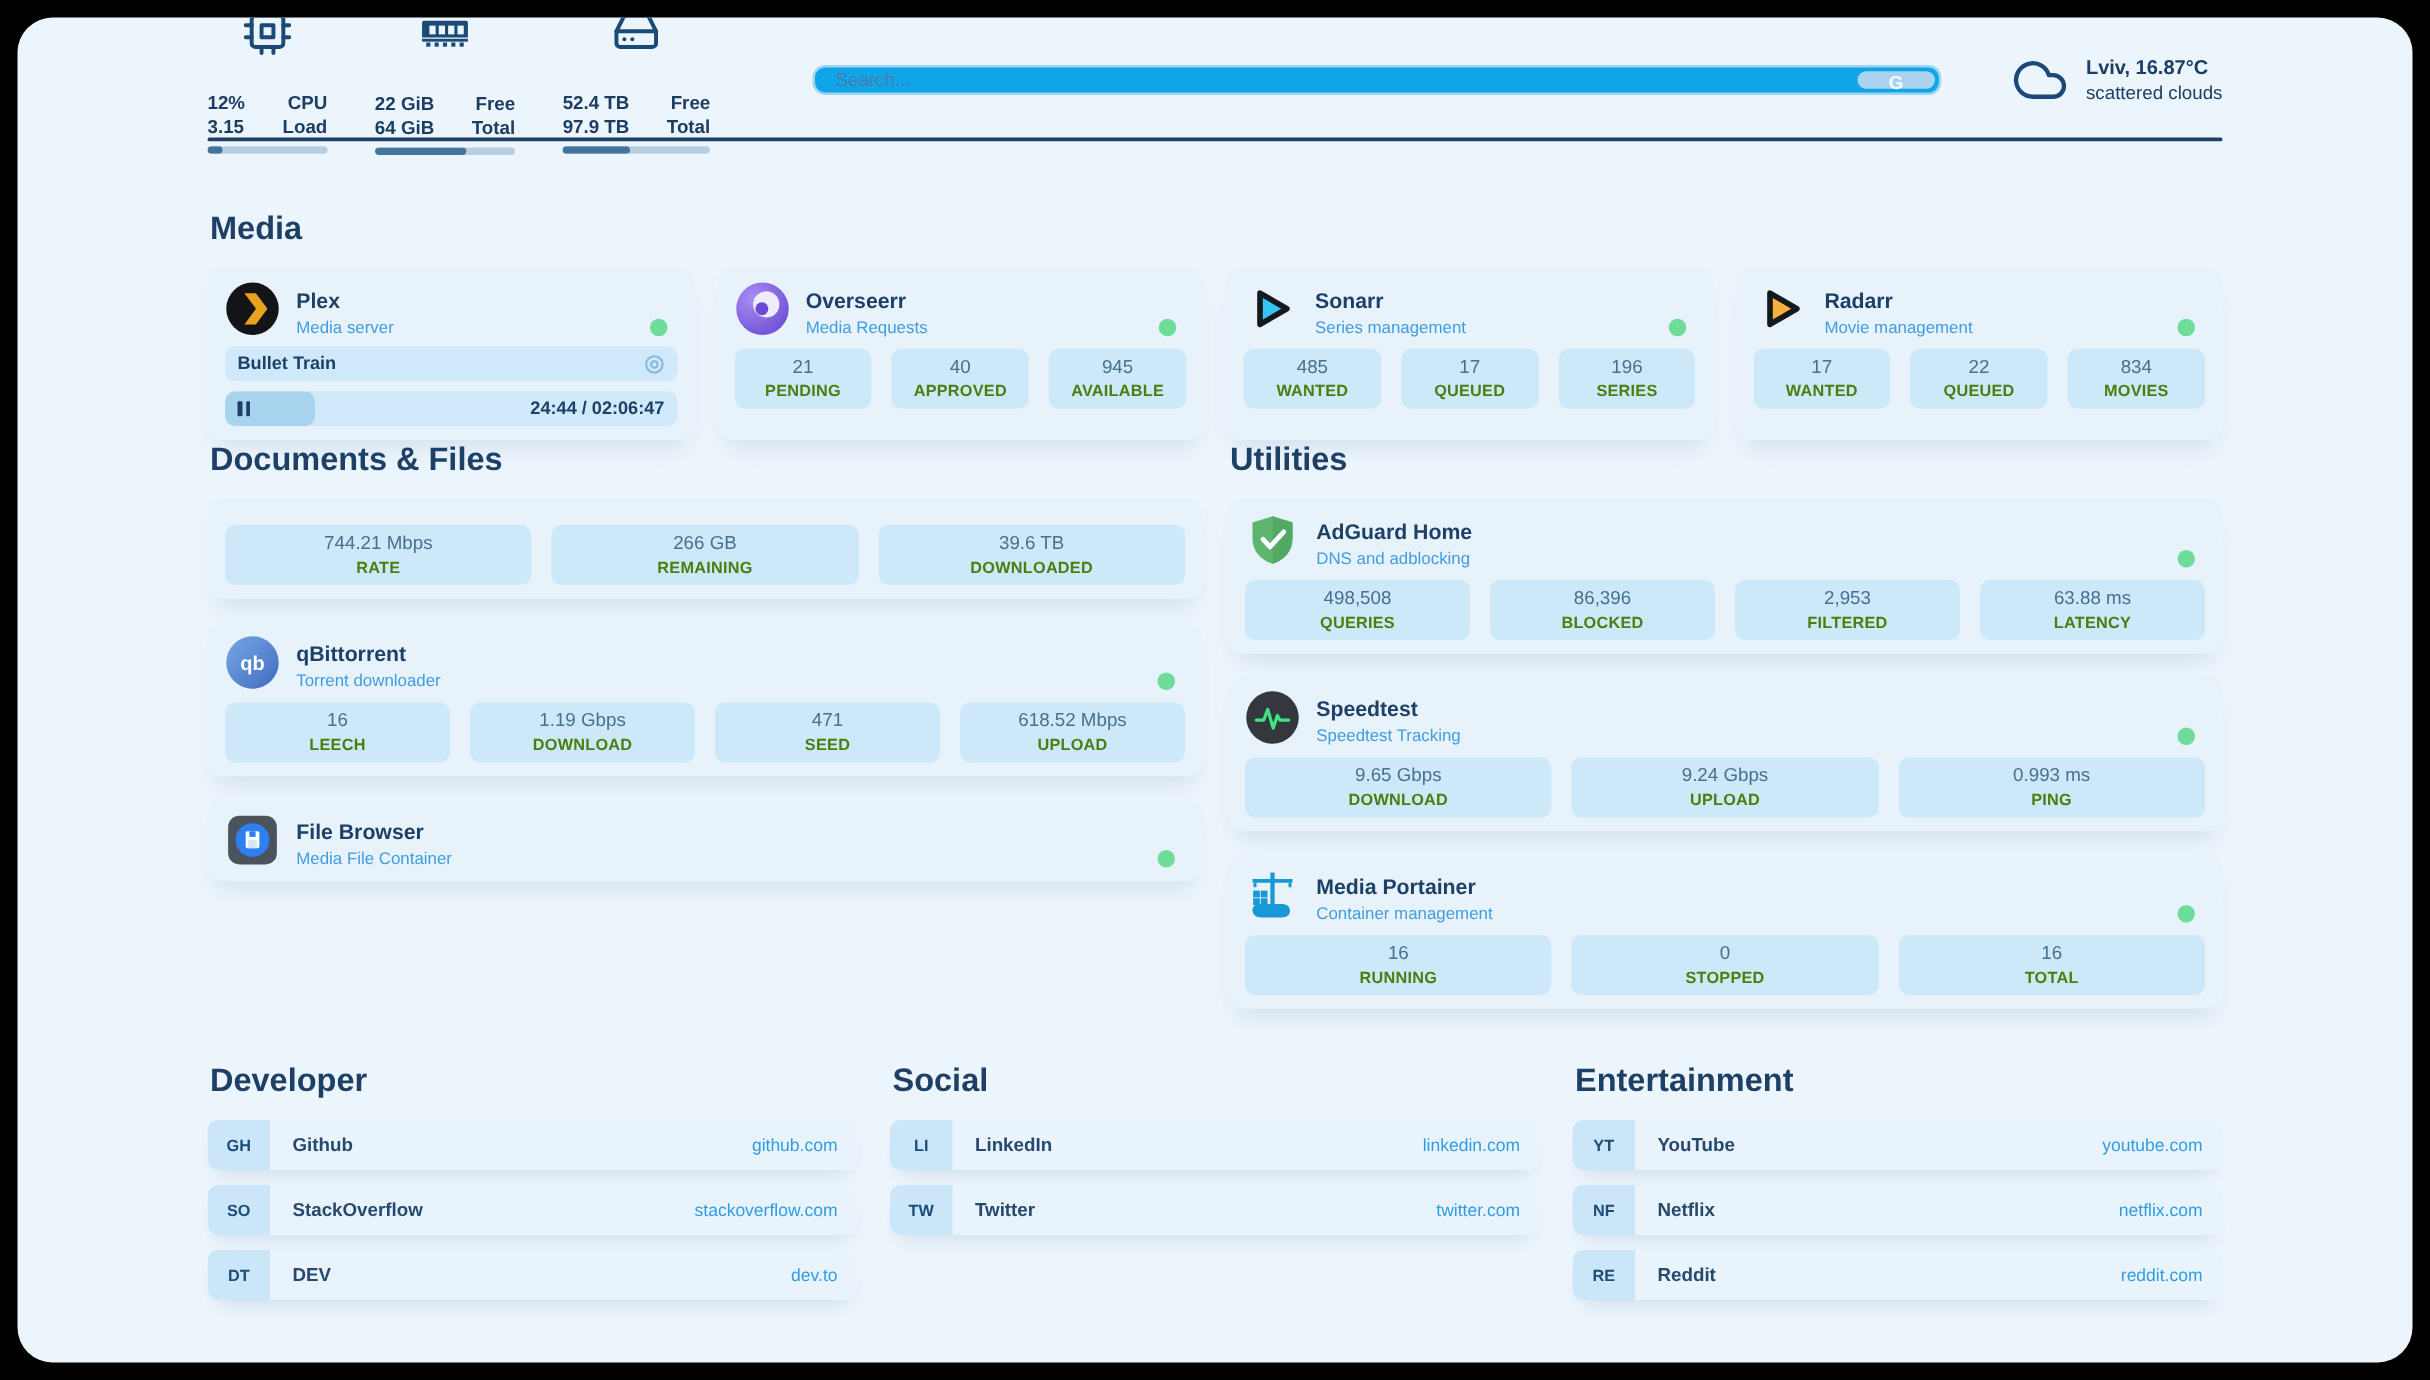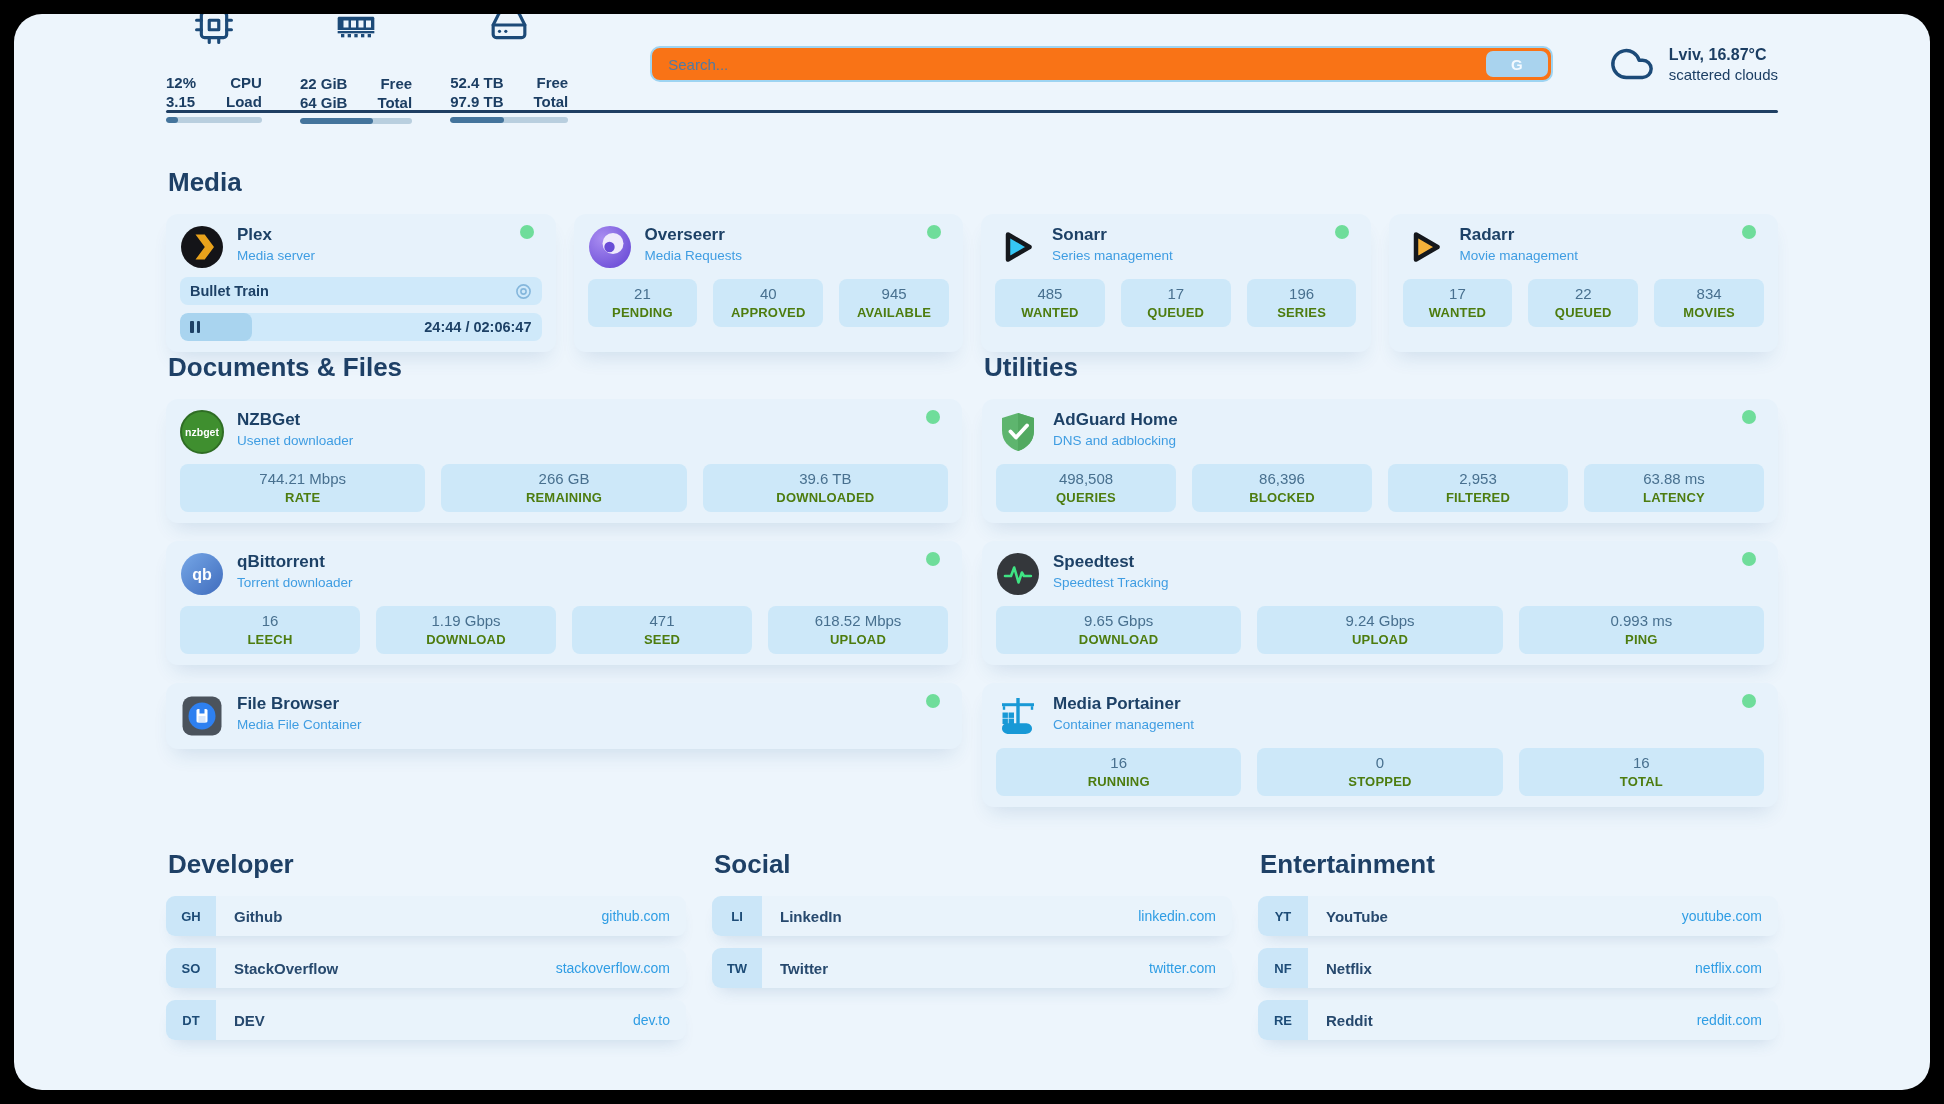--- a/index.html
+++ b/index.html
@@ -11,38 +11,38 @@
   .topbar{display:flex;align-items:center;margin-top:22px;height:56px;}
   .sysstat{display:flex;align-items:center;gap:29px;margin-right:38px;flex-direction:column;}
   .sysstat svg{flex:0 0 auto;}
   .sys-body{display:flex;flex-direction:column;}
   .sys-cols{display:flex;gap:30px;}
   .sys-col{font-size:15px;font-weight:700;color:#1c3e63;line-height:1.3;white-space:nowrap;}
   .sys-col.right{text-align:right;}
   .sys-bar{height:6px;border-radius:3px;background:#b9cfdf;margin-top:5px;overflow:hidden;}
   .sys-fill{height:100%;border-radius:3px;background:#44749c;}
   .searchwrap{flex:1;margin:0 56px 0 44px;}
-  .searchbox{display:flex;align-items:stretch;background:#f97316;border:2px solid #9ed4f2;border-radius:10px;height:36px;box-sizing:border-box;}
+  .searchbox{display:flex;align-items:stretch;background:#0ea5e9;border:2px solid #9ed4f2;border-radius:10px;height:24px;box-sizing:border-box;}
   .searchbox input{flex:1;border:none;outline:none;background:transparent;padding:0 16px;font-size:15px;color:#1c3e63;font-family:"Liberation Sans",sans-serif;}
   .searchbox input::placeholder{color:#4f7aa5;opacity:1;}
   .gbtn{width:62px;margin:3px;border:none;border-radius:7px;background:#a9d3ee;color:#f4faff;font-size:15px;font-weight:700;cursor:pointer;font-family:"Liberation Sans",sans-serif;}
   .weather{display:flex;align-items:center;gap:14px;}
   .weather-text div:first-child{font-size:16px;font-weight:700;color:#1c3e63;}
   .weather-text div:last-child{font-size:15px;color:#1c3e63;margin-top:2px;}
   .topdivider{height:3px;background:#1f3f63;border-radius:2px;margin-top:18px;}
 
   
   .section-title{font-size:26px;font-weight:700;color:#1e4066;margin:0 0 16px 2px;}
   .media-title{margin-top:54px;}
   .media-grid{display:grid;grid-template-columns:repeat(4,1fr);gap:18px;}
   .twocol{display:grid;grid-template-columns:1fr 1fr;gap:20px;align-items:start;}
   .col .card+.card{margin-top:18px;}
 
   .card{background:#e7f2fb;border-radius:12px;padding:11px 14px;box-shadow:0 12px 20px -8px rgba(46,100,150,0.16);}
-  .chead{display:flex;align-items:flex-start;gap:13px;min-height:44px;}
+  .chead{display:flex;align-items:flex-end;gap:13px;min-height:44px;}
   .cmeta{display:flex;flex-direction:column;justify-content:center;}
   .cname{font-size:17px;font-weight:700;color:#1d4166;}
   .cdesc{font-size:13.5px;color:#3f9de2;margin-top:3px;}
   .dot{width:14px;height:14px;border-radius:50%;background:#6fdd9a;margin-left:auto;margin-right:8px;flex:0 0 auto;}
   .stats{display:flex;gap:16px;margin-top:10px;}
   .tile{flex:1;background:#cde8f9;border-radius:8px;text-align:center;padding:6px 0 7px;}
   .tv{font-size:15px;color:#48708f;}
   .tl{font-size:13px;font-weight:700;color:#4d7c0f;margin-top:3px;letter-spacing:.2px;}
 
   
@@ -291,31 +291,20 @@
               </div>
       </div>
     </div>
   </div>
 
   <div class="twocol">
     <div class="col">
       <h2 class="section-title">Documents &amp; Files</h2>
 
       <div class="card">
-        <div class="chead">
-          <svg width="44" height="44" viewBox="0 0 44 44">
-                  <circle cx="22" cy="22" r="21" fill="#3f8f2f" stroke="#2f6d24" stroke-width="2"></circle>
-                  <text x="22" y="26" text-anchor="middle" font-family="Liberation Sans, sans-serif" font-size="10.5" font-weight="bold" fill="#fff">nzbget</text>
-                </svg>
-          <div class="cmeta">
-            <div class="cname">NZBGet</div>
-            <div class="cdesc">Usenet downloader</div>
-          </div>
-          <div class="dot"></div>
-        </div>
         <div class="stats">
           <div class="tile">
                   <div class="tv">744.21 Mbps</div>
                   <div class="tl">RATE</div>
                 </div>
           <div class="tile">
                   <div class="tv">266 GB</div>
                   <div class="tl">REMAINING</div>
                 </div>
           <div class="tile">

